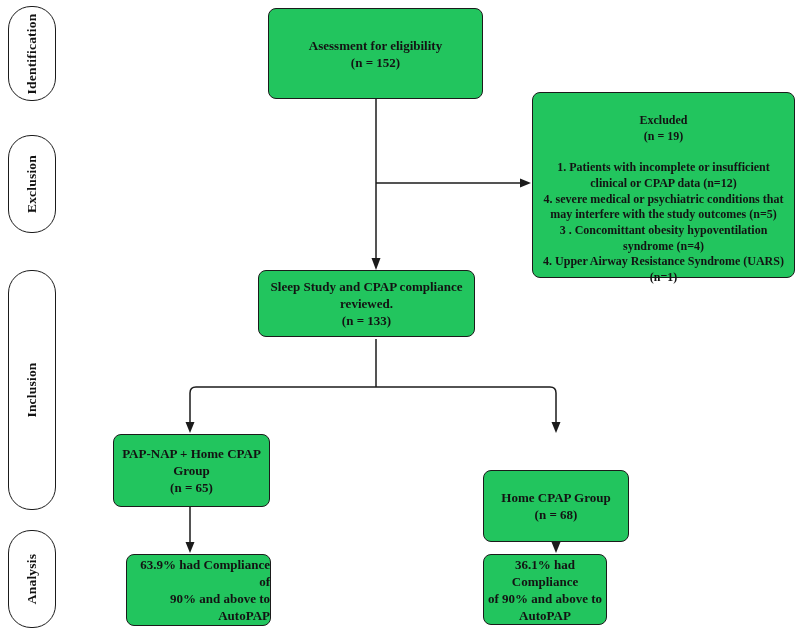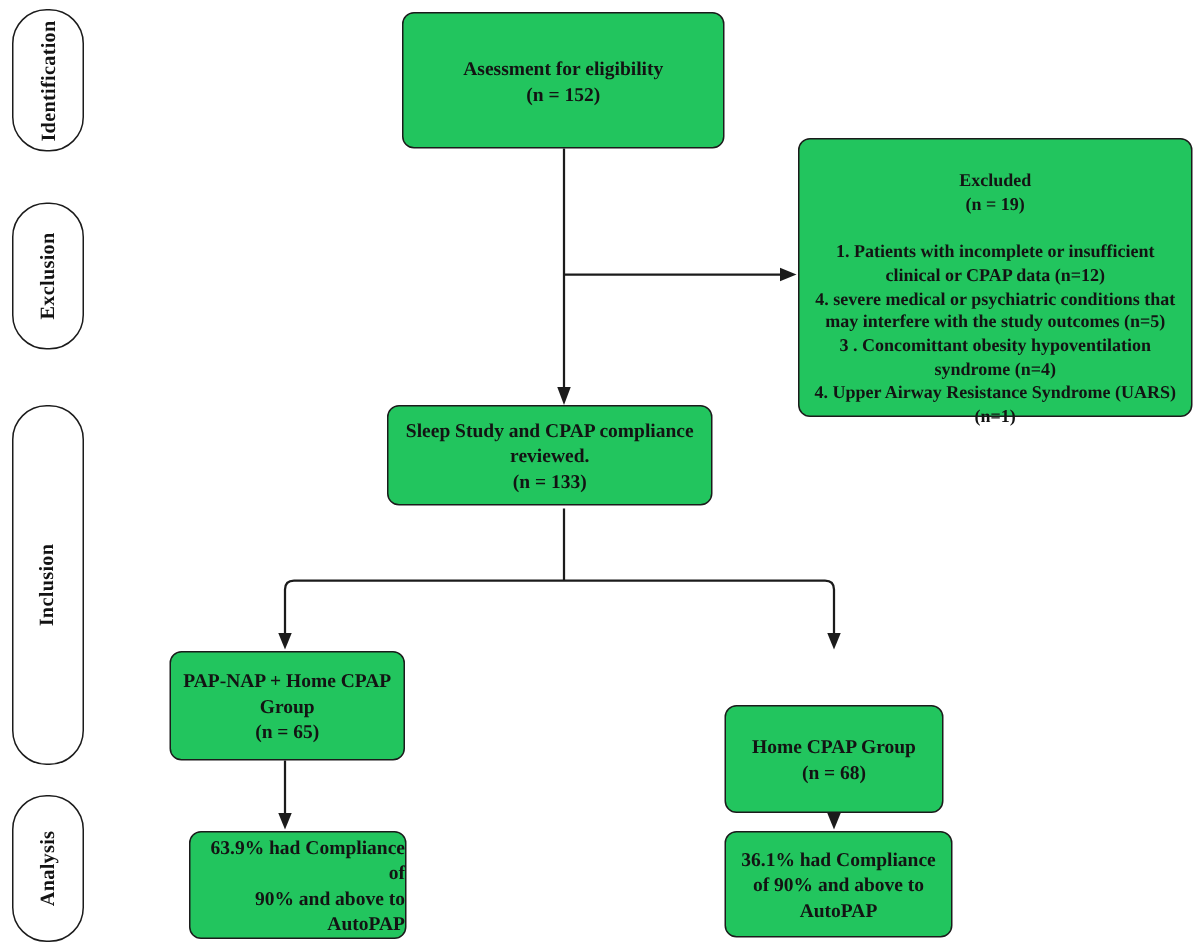--- a/index.html
+++ b/index.html
@@ -69,21 +69,21 @@
   .box .lines div:empty::before { content: "\00a0"; }
 
   #box-eligibility     { left: 268px; top: 8px;   width: 215px; height: 91px; }
   #box-excluded        { left: 532px; top: 92px;  width: 263px; height: 186px;
                          align-items: flex-start; padding-top: 20px; }
   #box-excluded .lines div { line-height: 15.7px; font-size: 12px; }
   #box-reviewed        { left: 258px; top: 270px; width: 217px; height: 67px; }
   #box-papnap-group    { left: 113px; top: 434px; width: 157px; height: 73px; }
   #box-home-group      { left: 483px; top: 434px; width: 146px; height: 72px; margin-top: 36px; }
   #box-papnap-outcome  { left: 126px; top: 554px; width: 145px; height: 72px; text-align: right; }
-  #box-home-outcome    { left: 483px; top: 554px; width: 152px; height: 71px; }
+  #box-home-outcome    { left: 483px; top: 554px; width: 124px; height: 71px; }
 </style>
 </head>
 <body>
 
 <div class="canvas">
 
   <svg class="connectors" viewBox="0 0 800 632" xmlns="http://www.w3.org/2000/svg">
 
     <line x1="376" y1="99" x2="376" y2="259"></line>
     <polygon points="371.5,258 380.5,258 376,270"></polygon>

